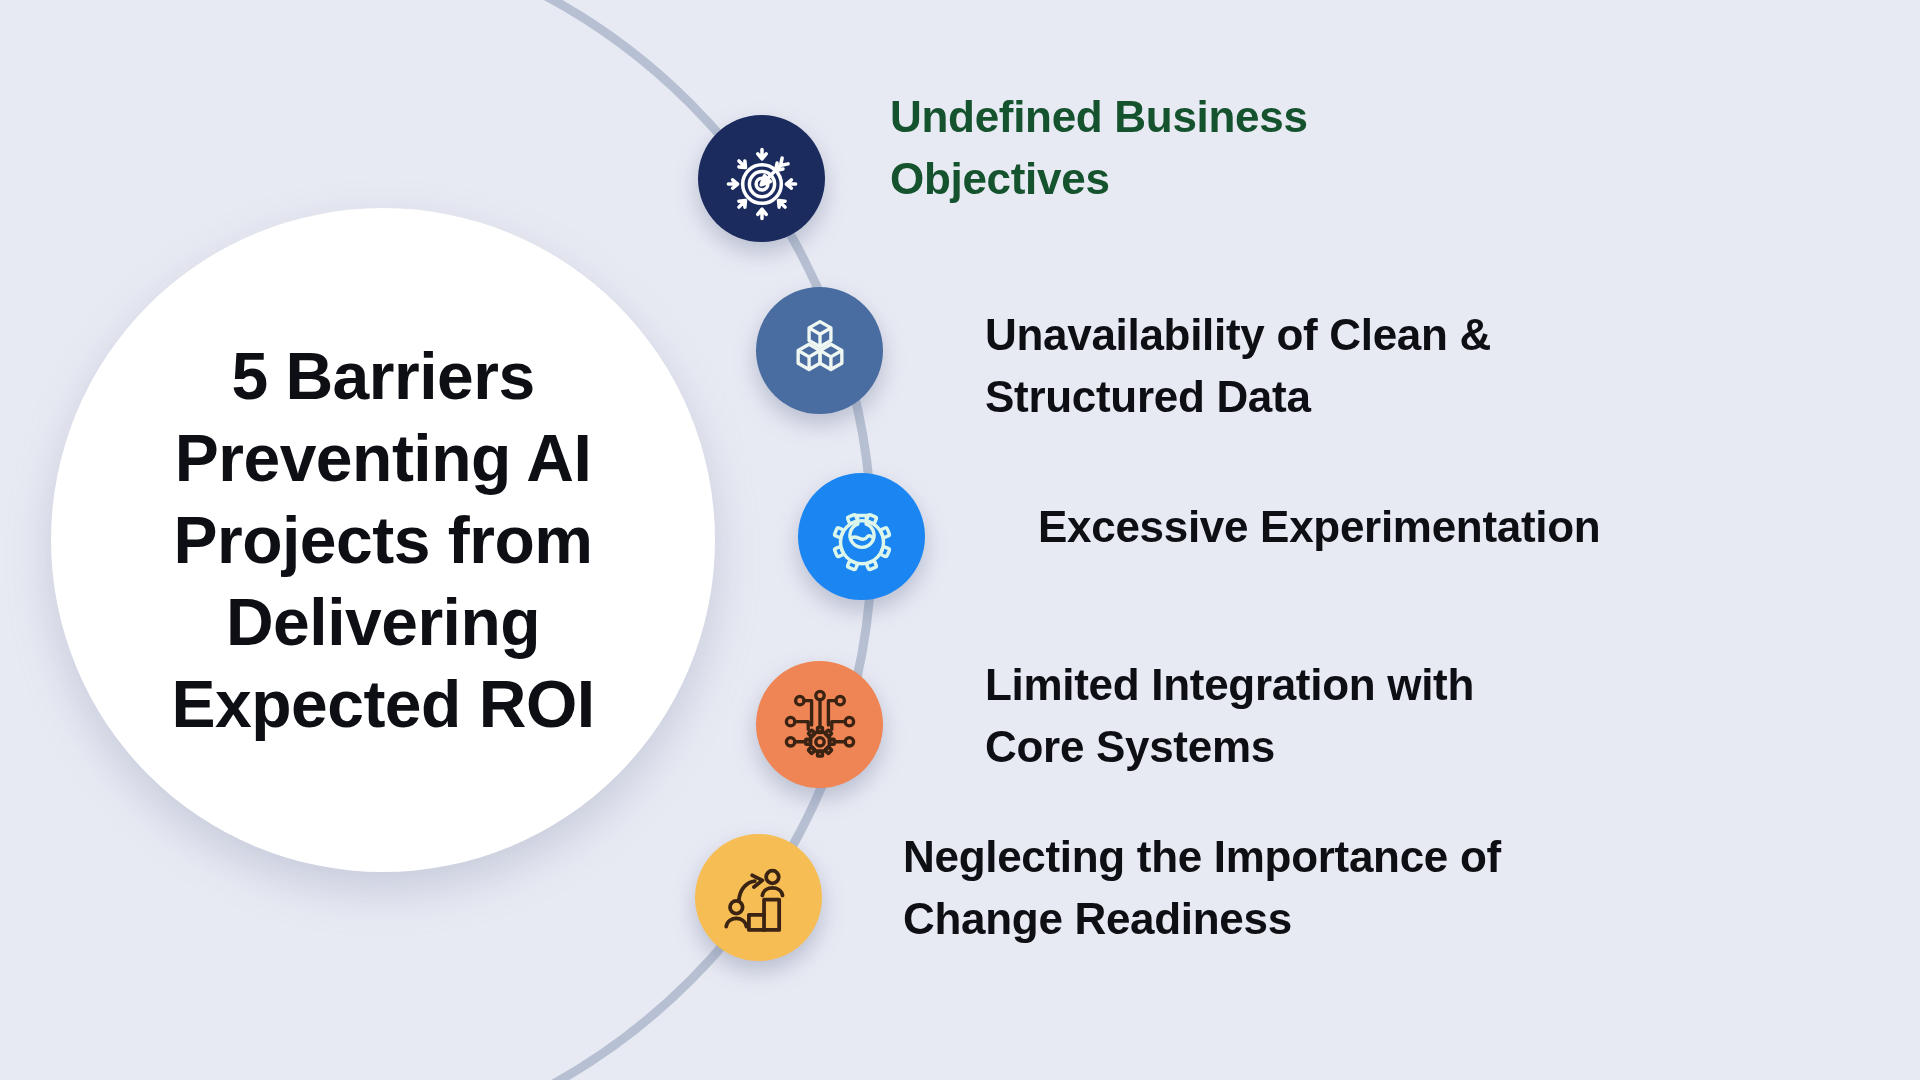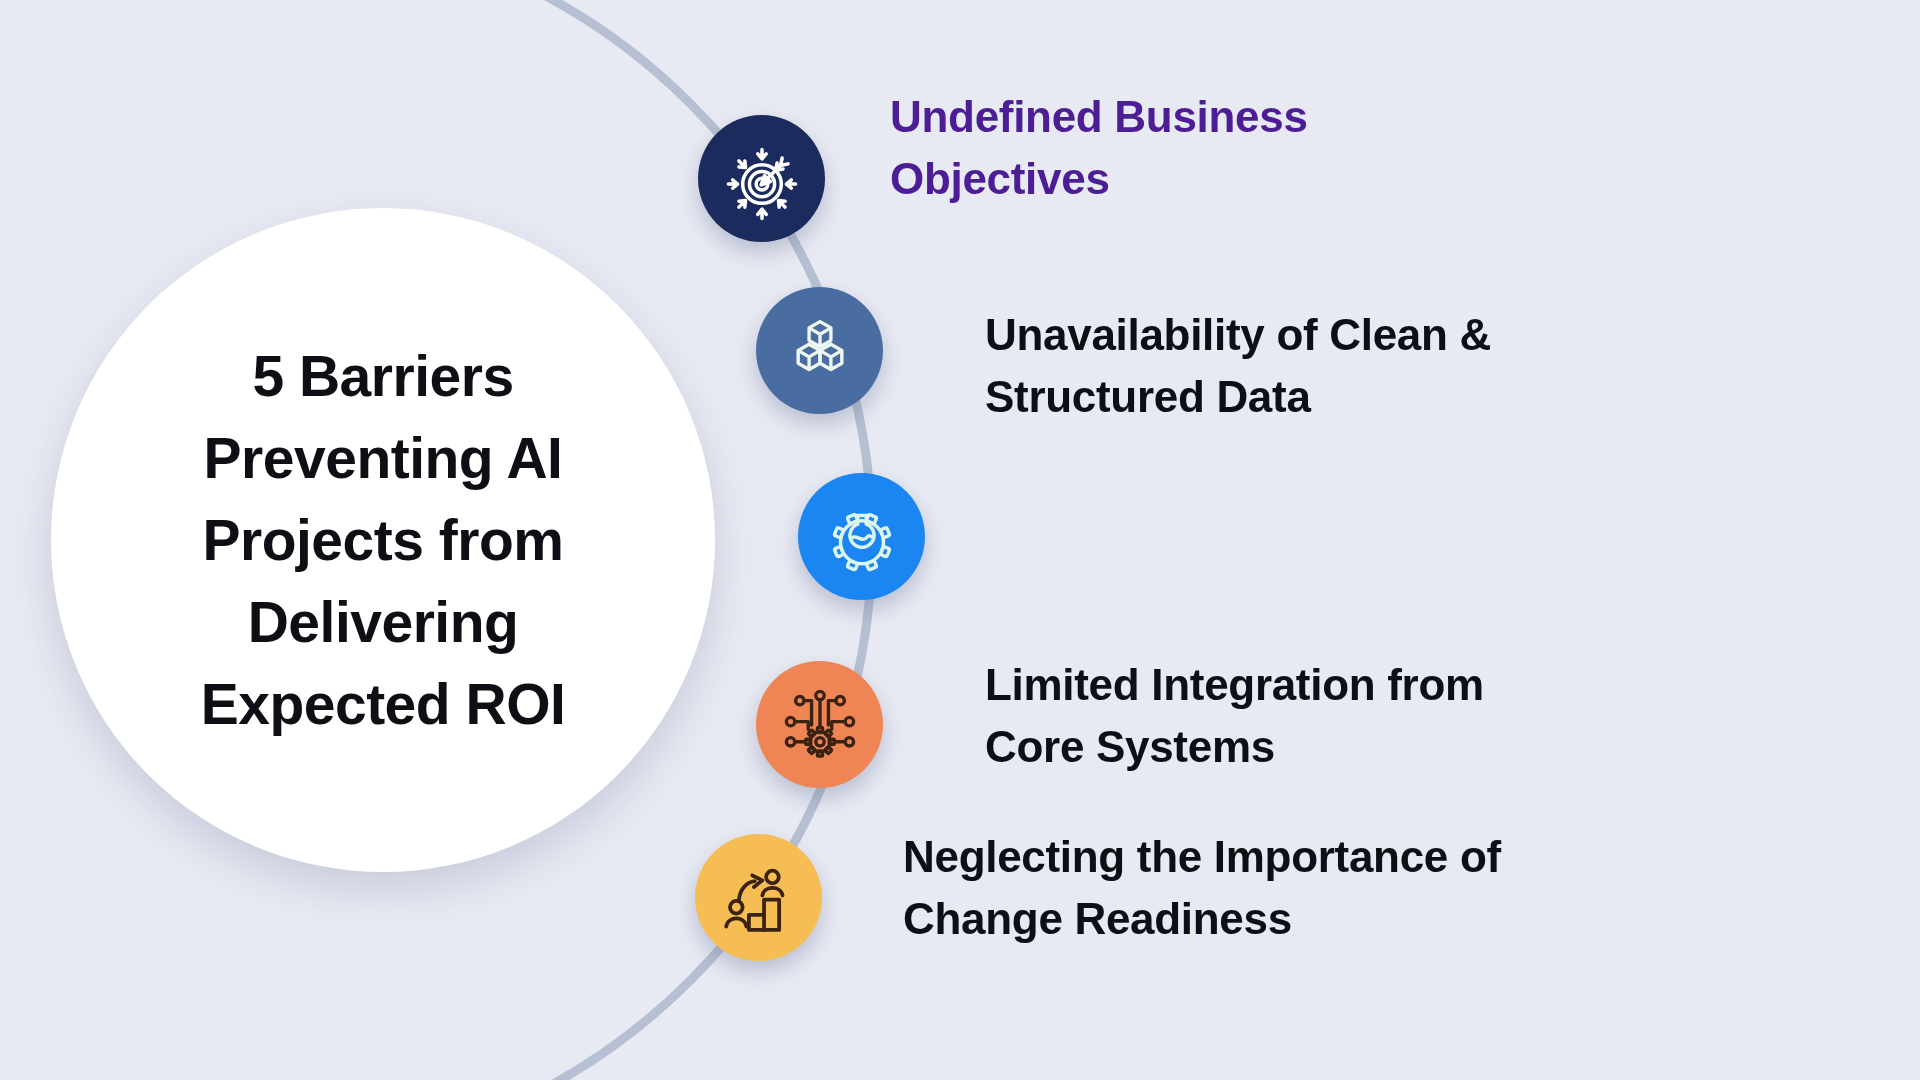--- a/index.html
+++ b/index.html
@@ -9,21 +9,21 @@
   }
   .canvas{position:absolute;inset:0;}
   .arc-svg{position:absolute;left:0;top:0;}
   .title-circle{
     position:absolute;left:51px;top:208px;width:664px;height:664px;
     border-radius:50%;background:#ffffff;
     box-shadow:0 18px 45px rgba(116,126,158,.28);
     display:flex;align-items:center;justify-content:center;
   }
   .title-text{
-    font-size:57px;font-weight:700;line-height:82px;letter-spacing:-0.5px;
+    font-size:66px;font-weight:700;line-height:82px;letter-spacing:-0.5px;
     text-align:center;white-space:pre-line;margin:0;
   }
   .icon-circle{
     position:absolute;width:127px;height:127px;border-radius:50%;
     display:flex;align-items:center;justify-content:center;
     box-shadow:0 10px 22px rgba(98,110,143,.35);
   }
   .item-label{
     position:absolute;font-size:44px;font-weight:700;line-height:62px;
     letter-spacing:-0.3px;white-space:pre-line;
@@ -82,21 +82,21 @@
           </g>
         <g transform="translate(31,75) rotate(-135)">
             <path d="M0,-12 V-1 M-5,-7 L0,-1 L5,-7"></path>
           </g>
         <g transform="translate(69,75) rotate(135)">
             <path d="M0,-12 V-1 M-5,-7 L0,-1 L5,-7"></path>
           </g>
       </g>
     </svg>
   </div>
-  <div class="item-label t1" style="color: #4c1d95;">Undefined Business
+  <div class="item-label t1" style="color: #14532d;">Undefined Business
 Objectives</div>
 
   <div class="icon-circle i2" style="background: rgb(74, 109, 161);">
     <svg width="84" height="84" viewBox="0 0 100 100">
       <g fill="none" stroke="#eef7f2" stroke-width="4" stroke-linejoin="round">
         <path transform="translate(50,30)" d="M0,-15 l13,7.5 v15 L0,15 l-13,-7.5 v-15 Z M-13,-7.5 L0,0 l13,-7.5 M0,0 V15"></path>
         <path transform="translate(37,57)" d="M0,-15 l13,7.5 v15 L0,15 l-13,-7.5 v-15 Z M-13,-7.5 L0,0 l13,-7.5 M0,0 V15"></path>
         <path transform="translate(63,57)" d="M0,-15 l13,7.5 v15 L0,15 l-13,-7.5 v-15 Z M-13,-7.5 L0,0 l13,-7.5 M0,0 V15"></path>
       </g>
     </svg>
@@ -131,20 +131,21 @@
           </g>
         <g transform="rotate(337.5 50 56)">
             <rect x="45" y="23" width="10" height="8" rx="2"></rect>
           </g>
         <path d="M43,25 H57 M45,26 V35 M55,26 V35"></path>
         <path d="M45,35 a14,14 0 1,0 10,0"></path>
         <path d="M37,52 C43,45 50,58 56,50 C58,47 61,49 63,51"></path>
       </g>
     </svg>
   </div>
+  <div class="item-label t3" style="color: rgb(13, 15, 20);">Excessive Experimentation</div>
 
   <div class="icon-circle i4" style="background: rgb(239, 132, 85);">
     <svg width="84" height="84" viewBox="0 0 100 100">
       <g fill="none" stroke="#3a2312" stroke-width="4" stroke-linecap="round" stroke-linejoin="round">
         <circle cx="50" cy="70" r="12"></circle>
         <circle cx="50" cy="70" r="5"></circle>
         <g transform="rotate(0 50 70)">
             <rect x="47" y="53" width="6" height="6" rx="1"></rect>
           </g>
         <g transform="rotate(45 50 70)">
@@ -178,21 +179,21 @@
           <path d="M20,46 H36 V55"></path>
         <circle cx="85" cy="46" r="5"></circle>
           <path d="M80,46 H64 V55"></path>
         <circle cx="15" cy="70" r="5"></circle>
           <path d="M20,70 H33"></path>
         <circle cx="85" cy="70" r="5"></circle>
           <path d="M80,70 H67"></path>
       </g>
     </svg>
   </div>
-  <div class="item-label t4" style="color: rgb(13, 15, 20);">Limited Integration from
+  <div class="item-label t4" style="color: rgb(13, 15, 20);">Limited Integration with
 Core Systems</div>
 
   <div class="icon-circle i5" style="background: rgb(246, 189, 85);">
     <svg width="84" height="84" viewBox="0 0 100 100">
       <g fill="none" stroke="#3a2312" stroke-width="4.5" stroke-linecap="round" stroke-linejoin="round">
         <path d="M38,88 V70 H56 V52 H74 V88 Z"></path>
         <path d="M56,70 V88"></path>
         <circle cx="23" cy="61" r="7.5"></circle>
         <path d="M11,84 C13,71 33,71 35,84"></path>
         <circle cx="66" cy="25" r="7.5"></circle>

